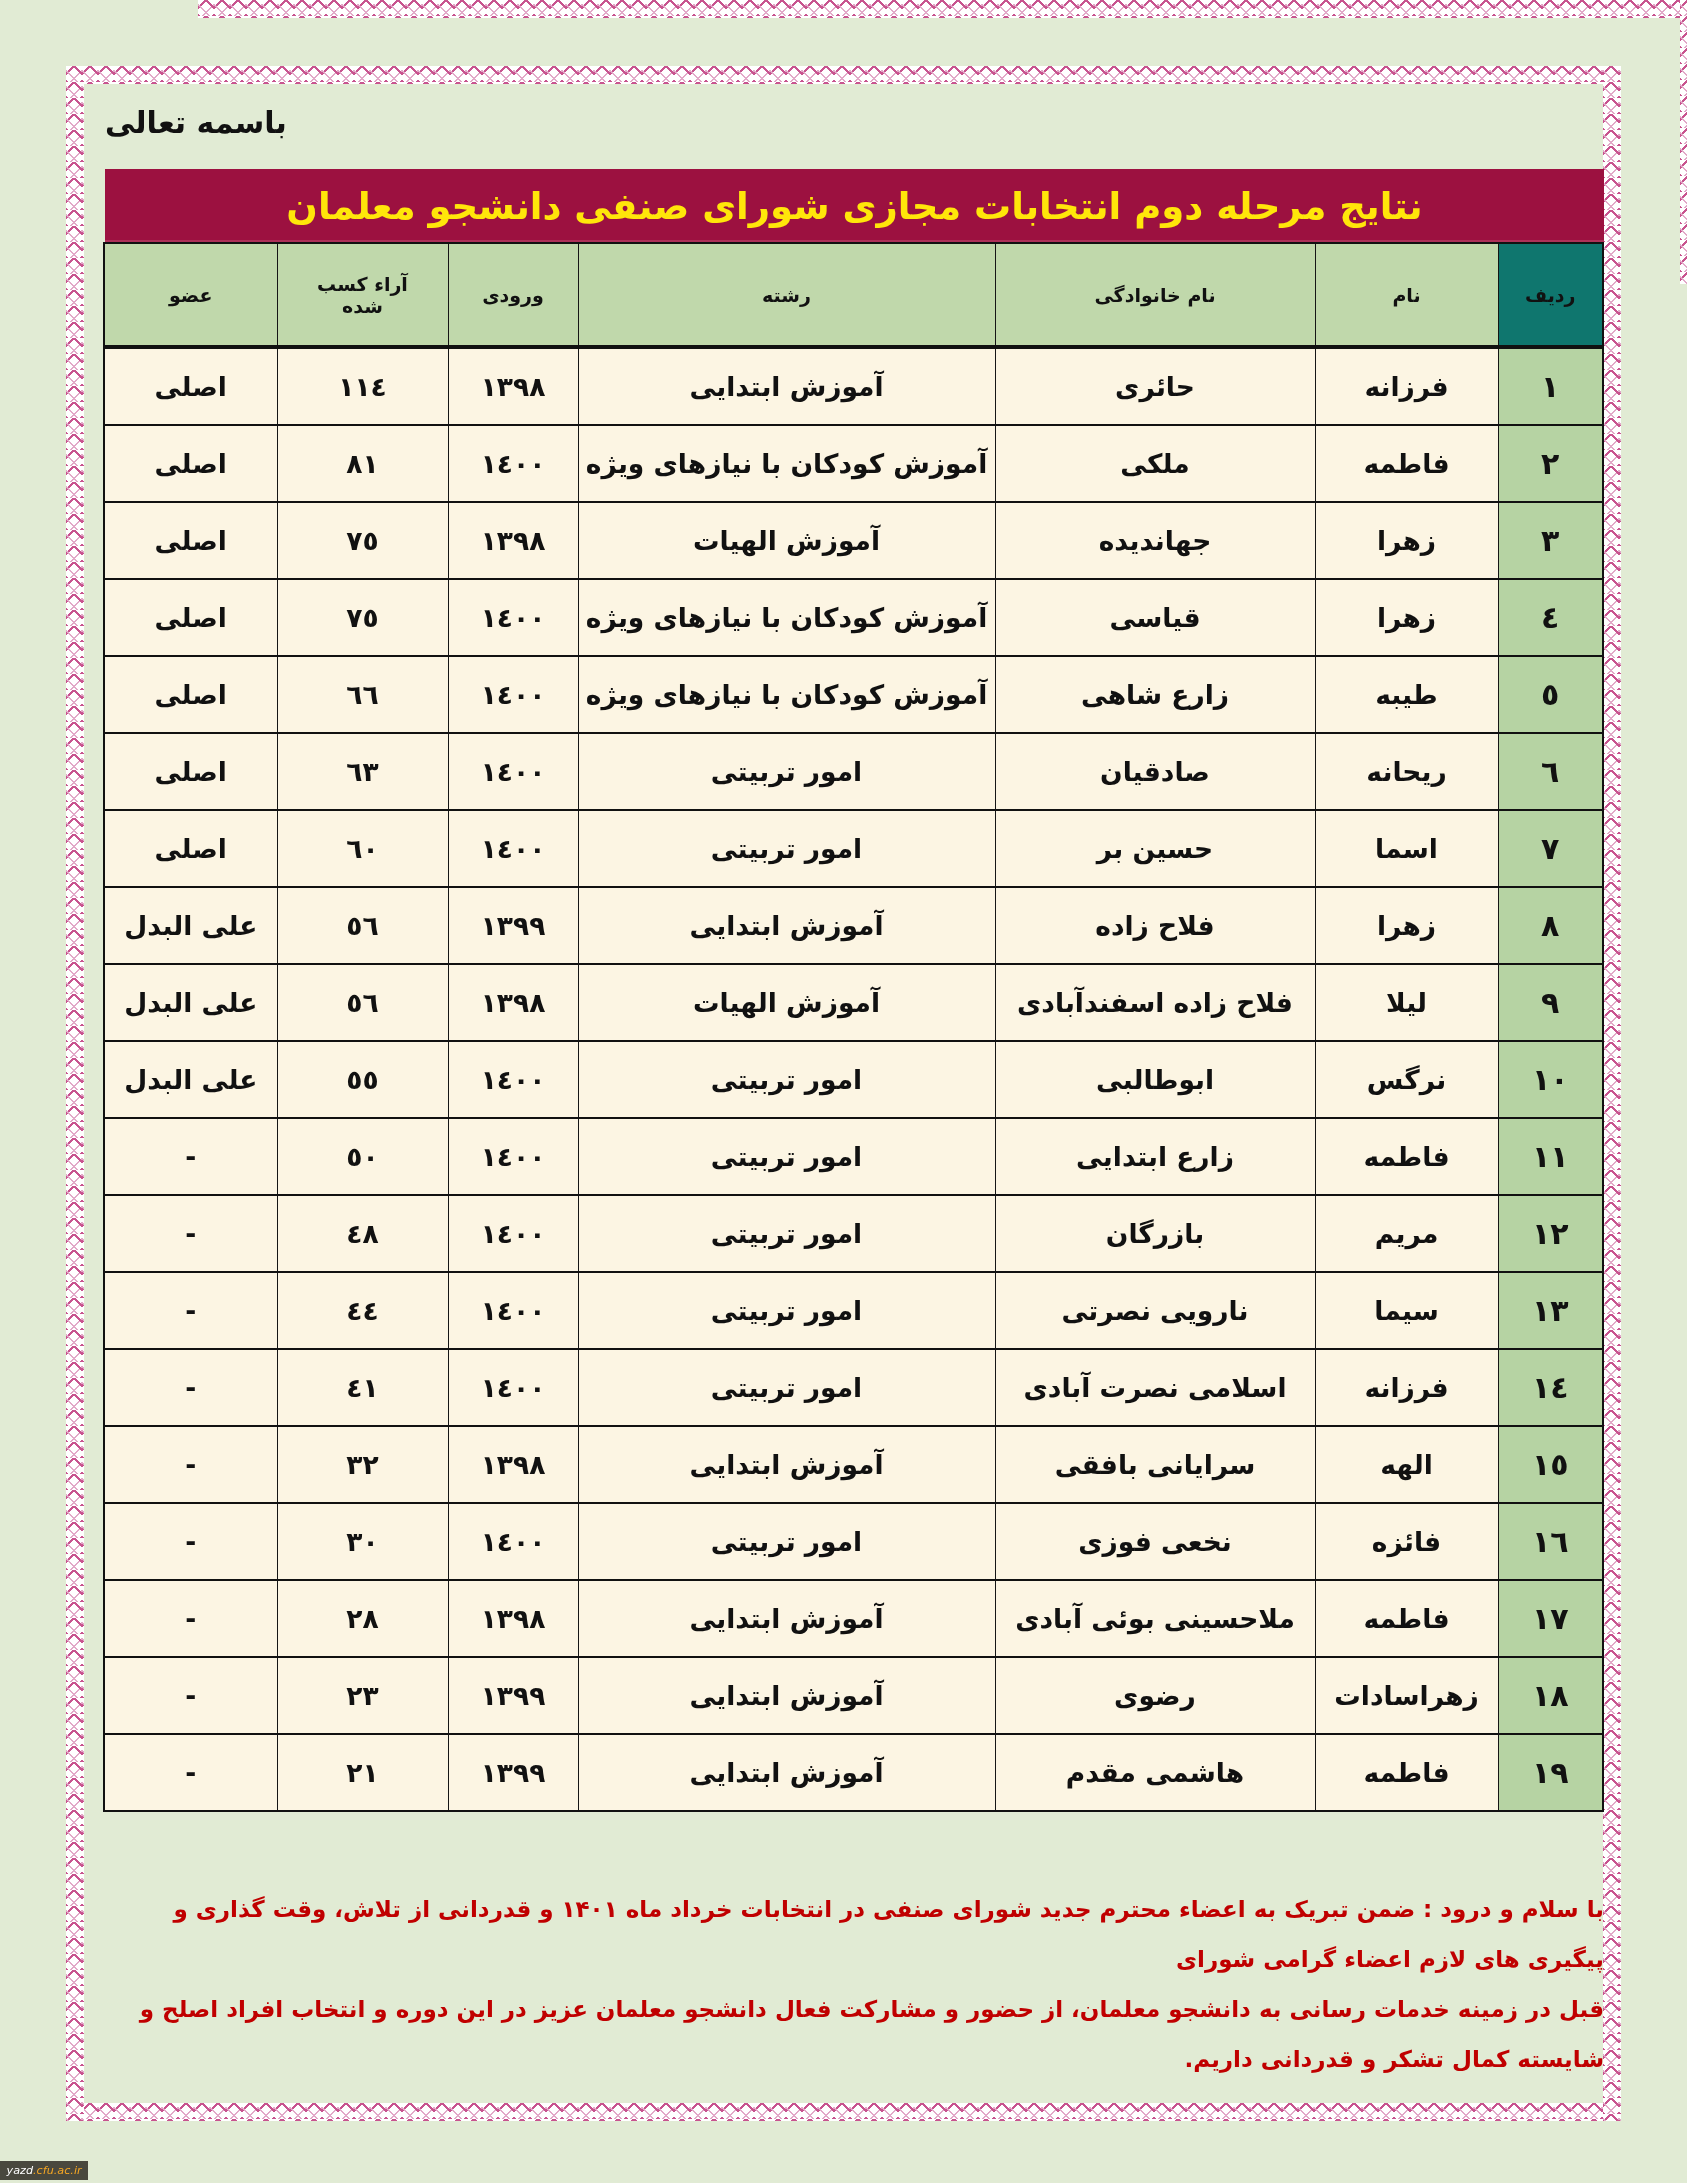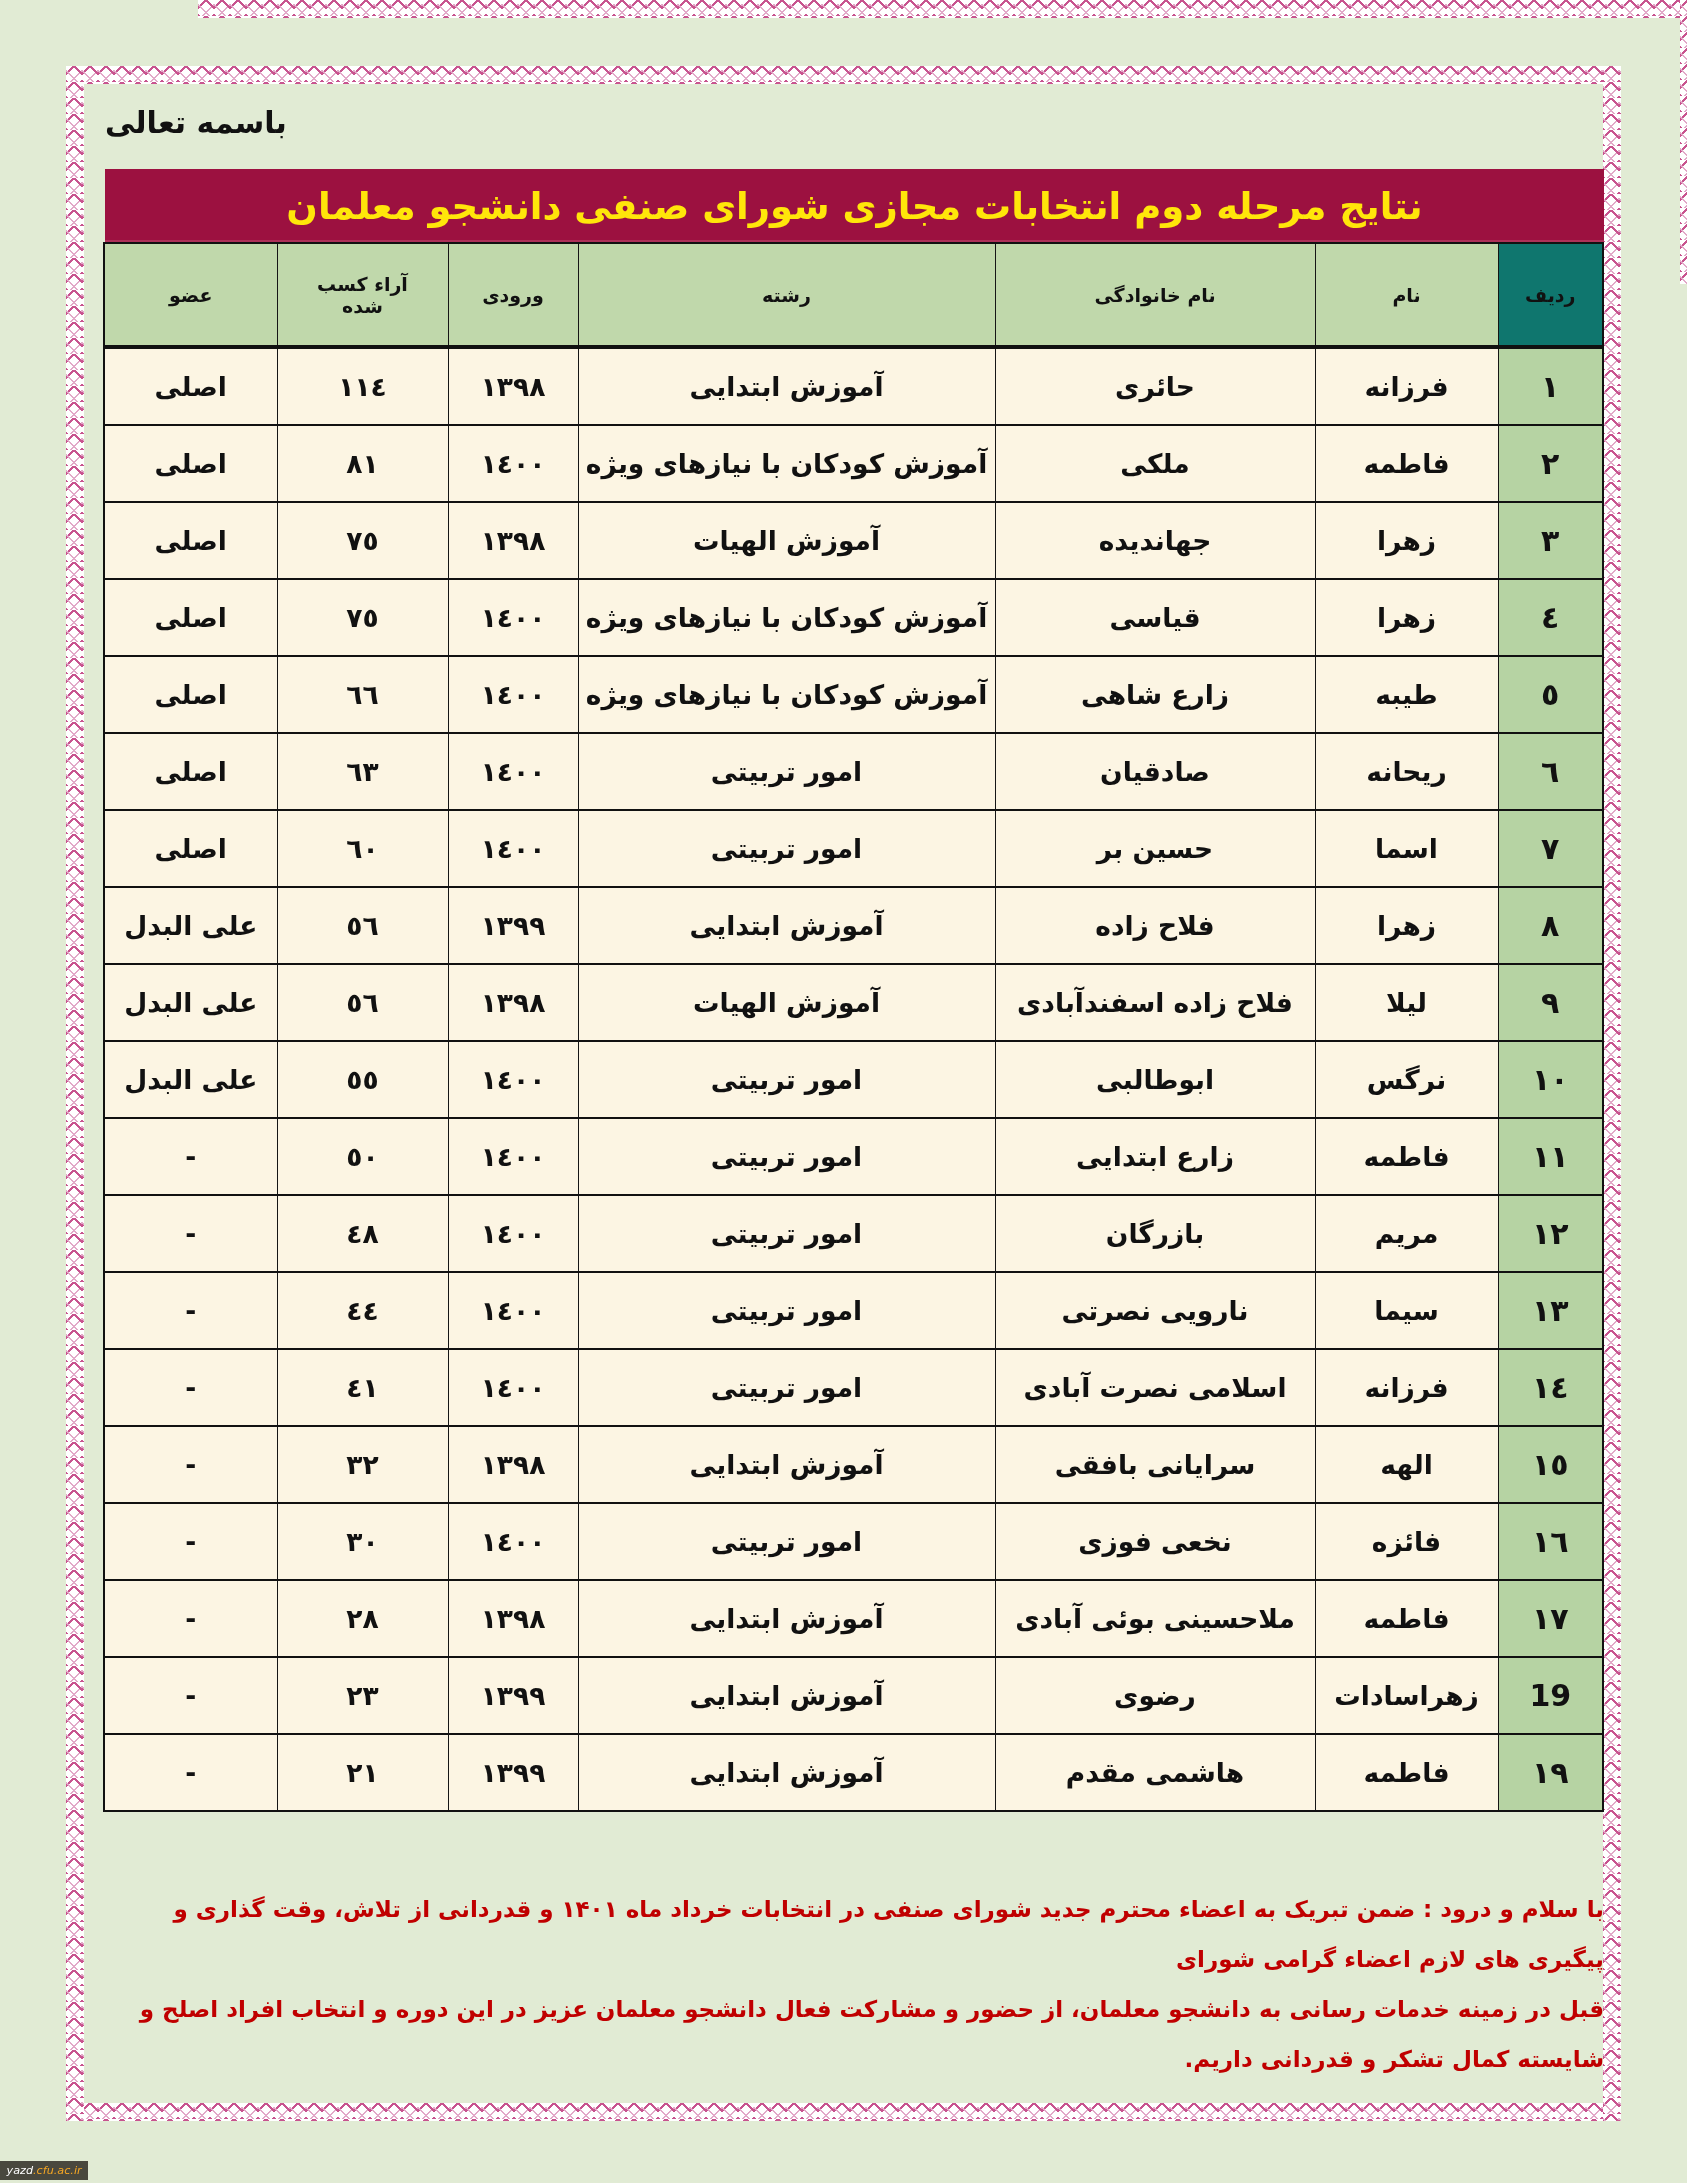--- a/index.html
+++ b/index.html
@@ -270,21 +270,21 @@
           <tr>
             <td class="ridif">١٧</td>
             <td>فاطمه</td>
             <td>ملاحسینی بوئی آبادی</td>
             <td>آموزش ابتدایی</td>
             <td>١٣٩٨</td>
             <td>٢٨</td>
             <td>-</td>
           </tr>
           <tr>
-            <td class="ridif">19</td>
+            <td class="ridif">١٨</td>
             <td>زهراسادات</td>
             <td>رضوی</td>
             <td>آموزش ابتدایی</td>
             <td>١٣٩٩</td>
             <td>٢٣</td>
             <td>-</td>
           </tr>
           <tr>
             <td class="ridif">١٩</td>
             <td>فاطمه</td>

